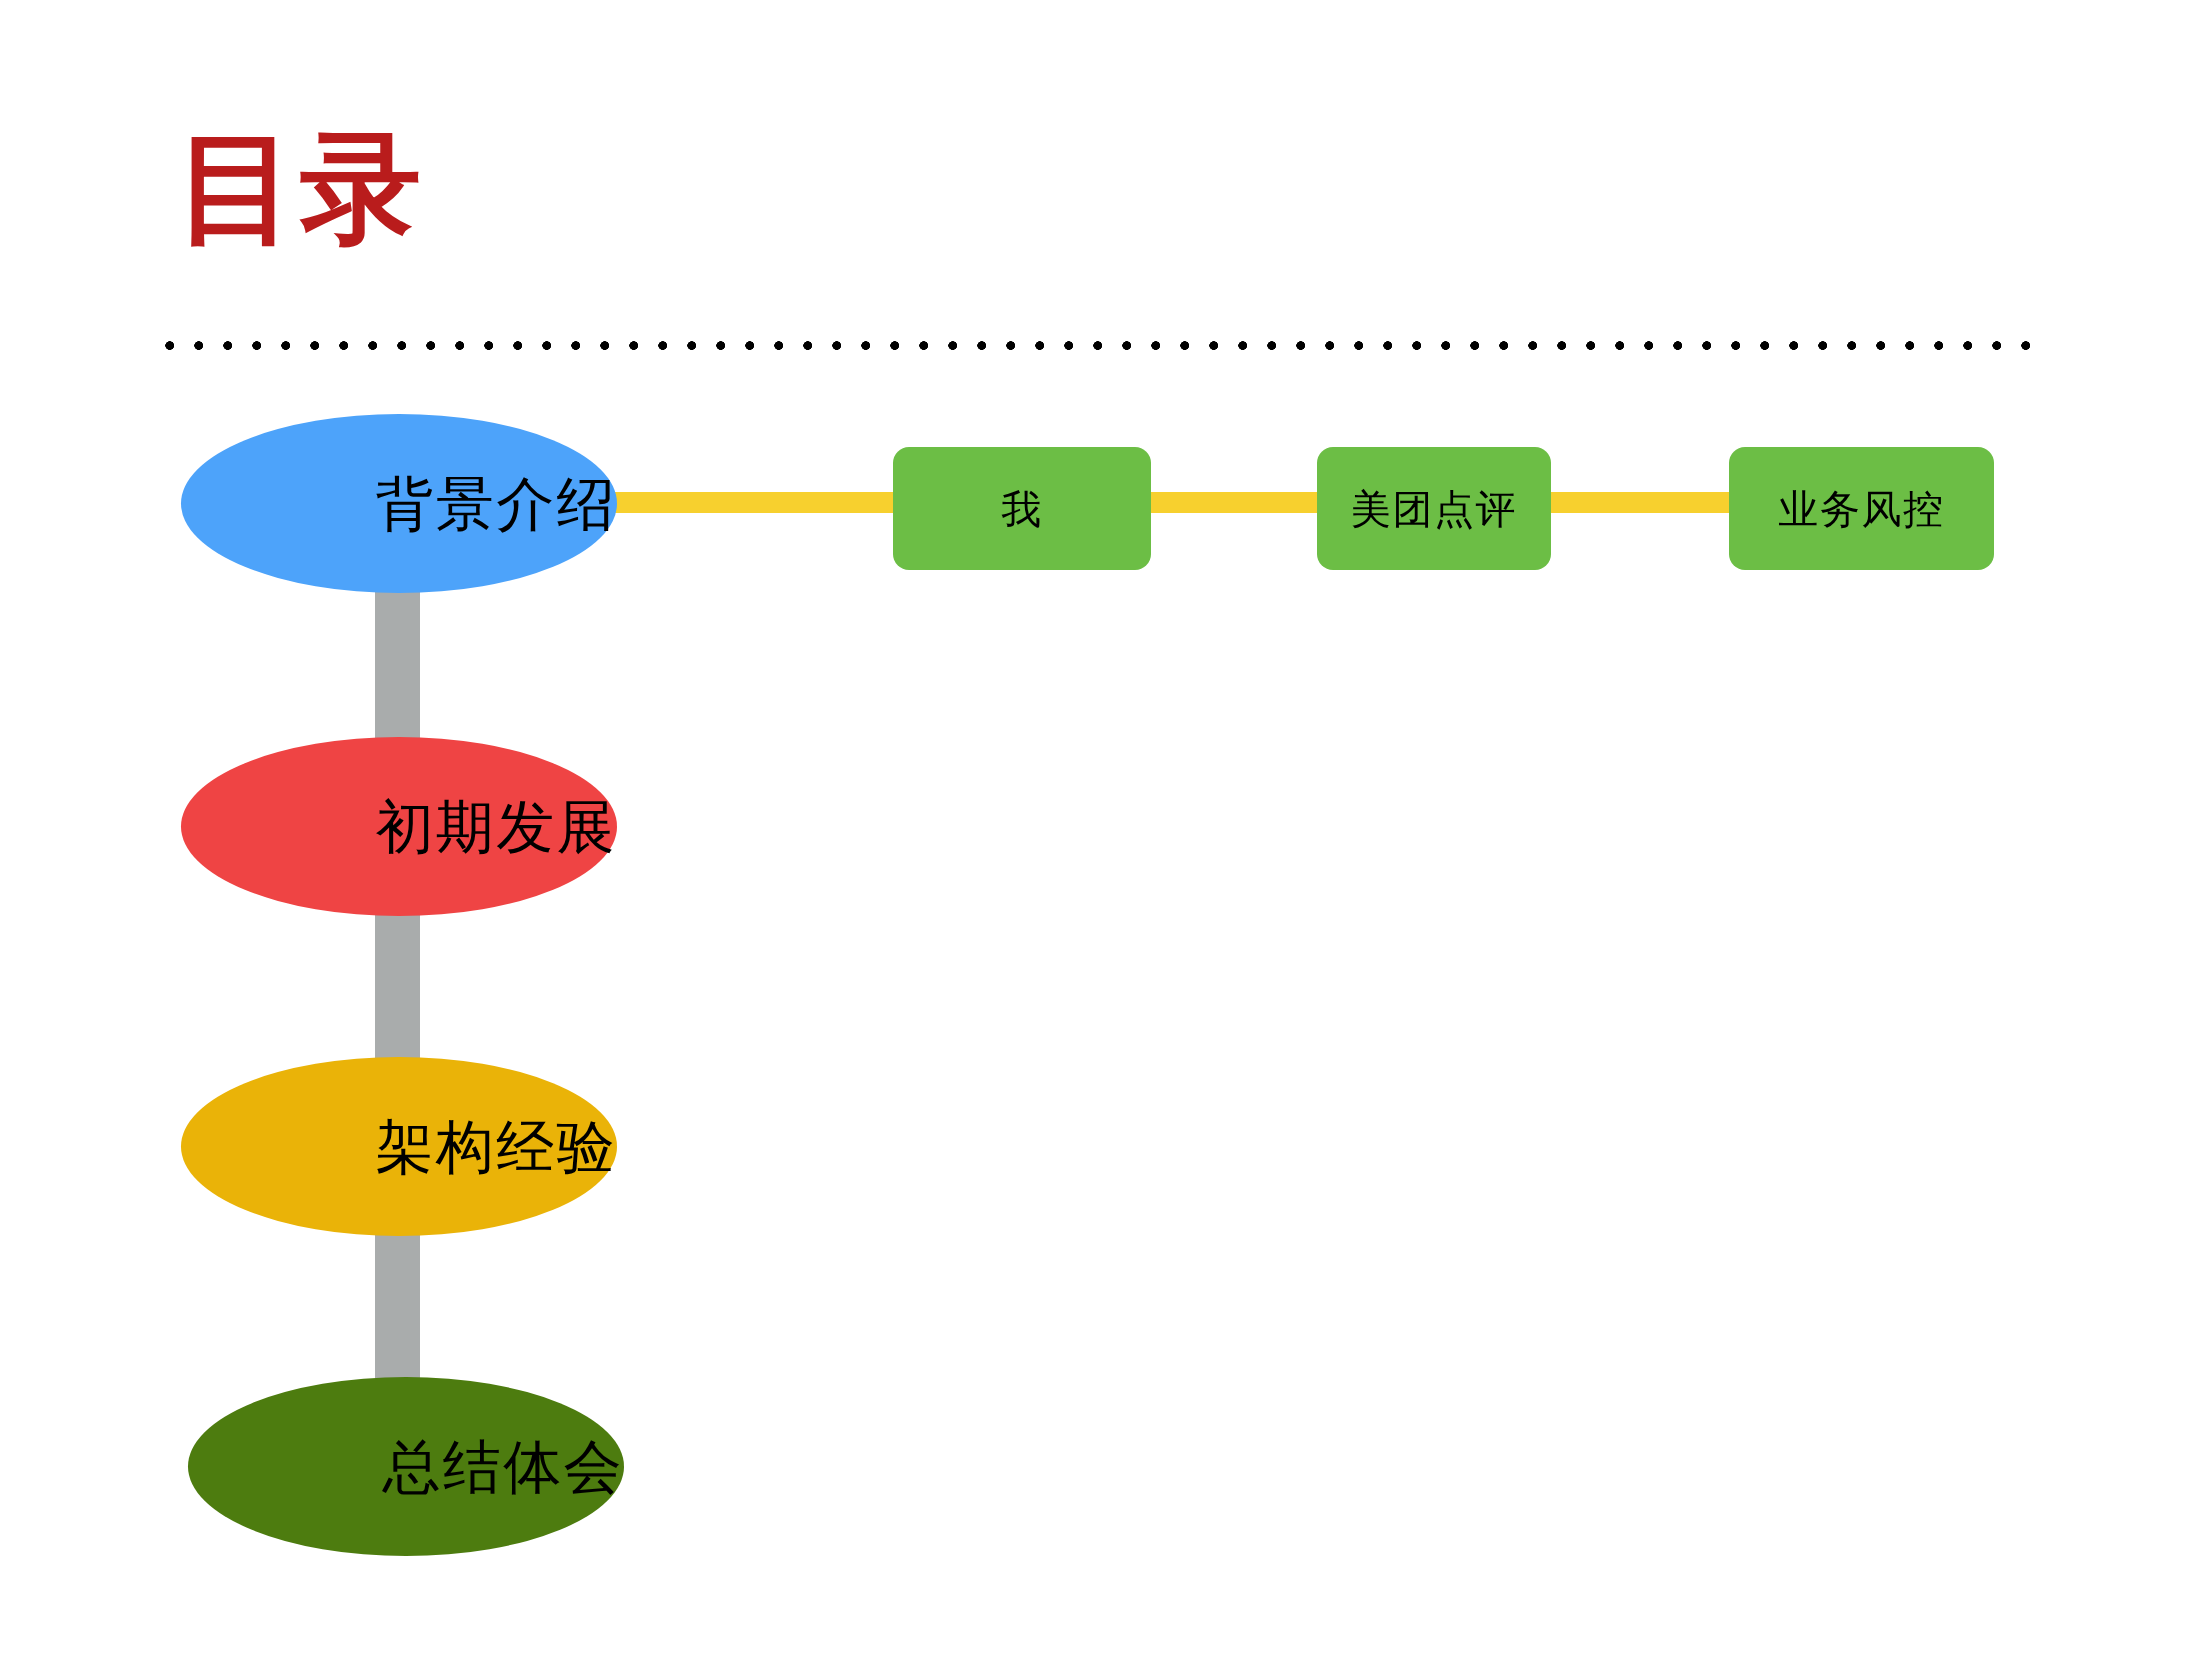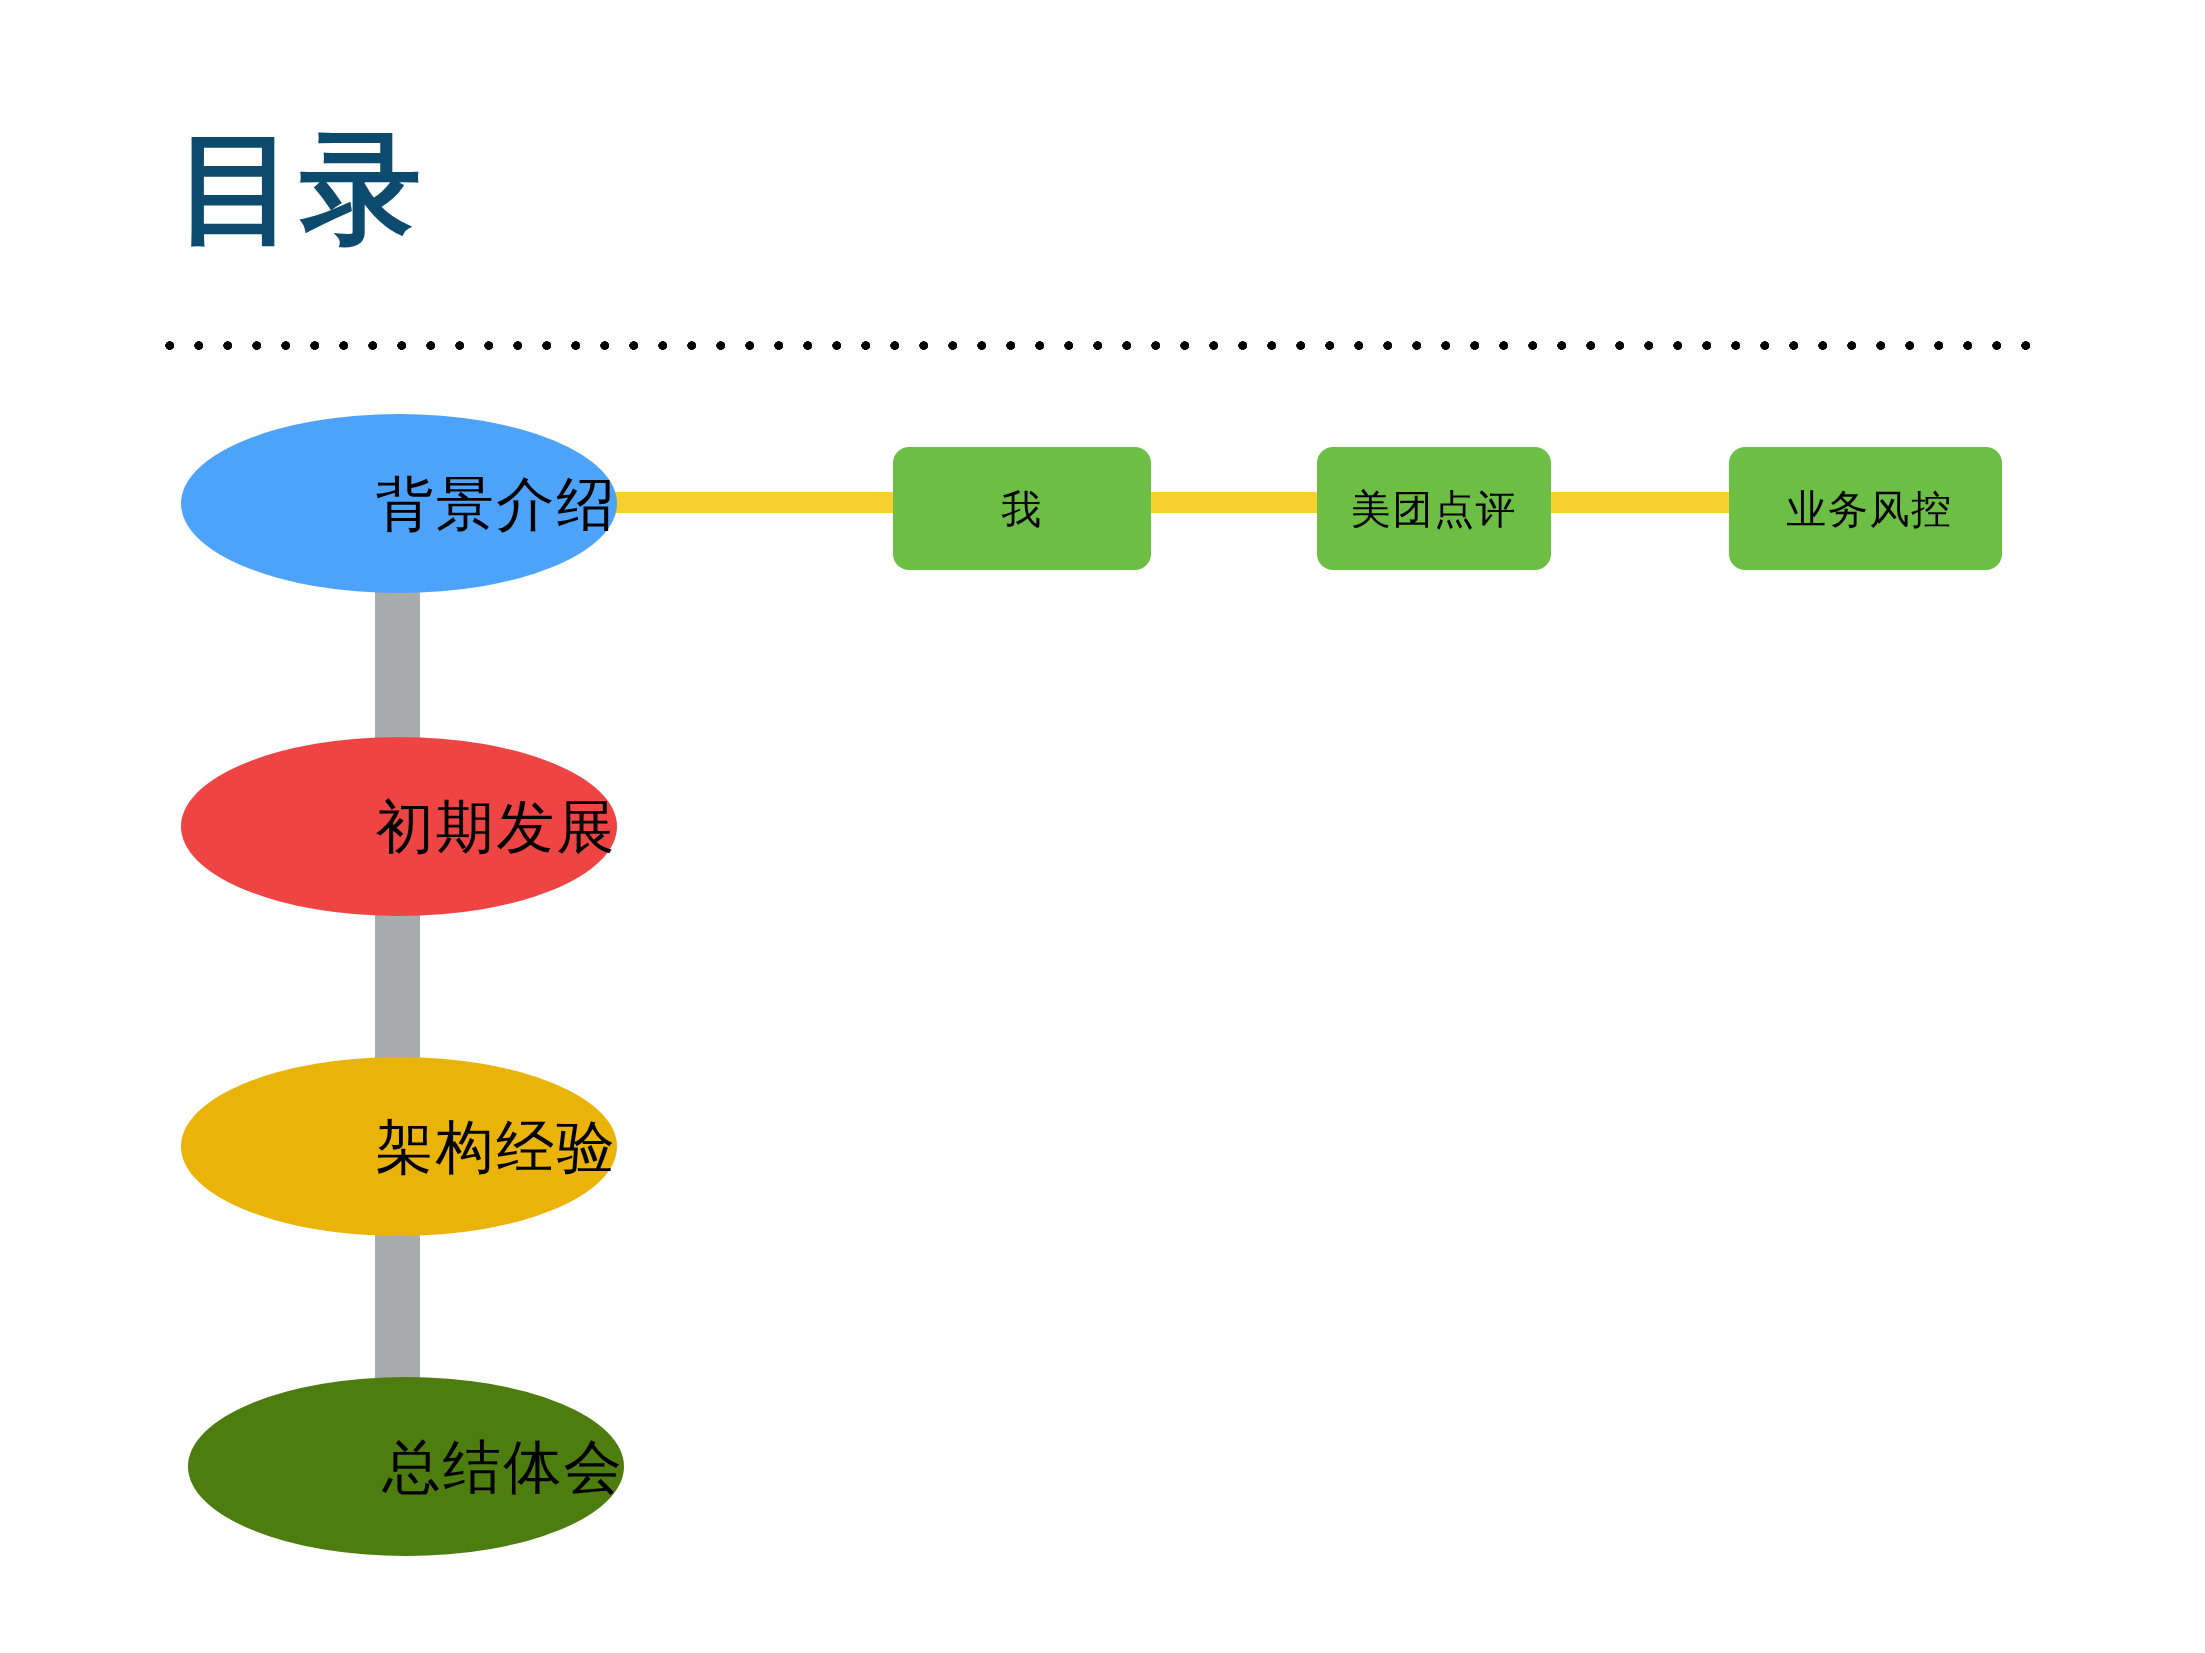--- a/index.html
+++ b/index.html
@@ -15,21 +15,21 @@
     font-family: "Liberation Sans", "DejaVu Sans", sans-serif;
   }
 
   
   #slide-title {
     position: absolute;
     left: 176px;
     top: 128px;
     font-size: 121px;
     font-weight: bold;
-    color: #0c4a6e;
+    color: #b91c1c;
     letter-spacing: 3.2px;
     line-height: 1.0;
     white-space: nowrap;
   }
 
   
   #dotted-divider {
     position: absolute;
     left: 164px;
     top: 340px;
@@ -111,21 +111,21 @@
   }
   .greenbox .box-label {
     font-size: 40px;
     color: #000000;
     letter-spacing: 1.6px;
     white-space: nowrap;
     line-height: 1;
   }
   #gbox-0 { left: 893px; width: 258px; }
   #gbox-1 { left: 1317px; width: 234px; }
-  #gbox-2 { left: 1729px; width: 265px; padding-left: 8px; }
+  #gbox-2 { left: 1729px; width: 265px; }
 </style>
 </head>
 <body>
 
 <div id="slide-title">目录</div>
 
 <div id="dotted-divider"></div>
 
 <div class="spine" id="spine-1"></div>
 <div class="spine" id="spine-2"></div>

